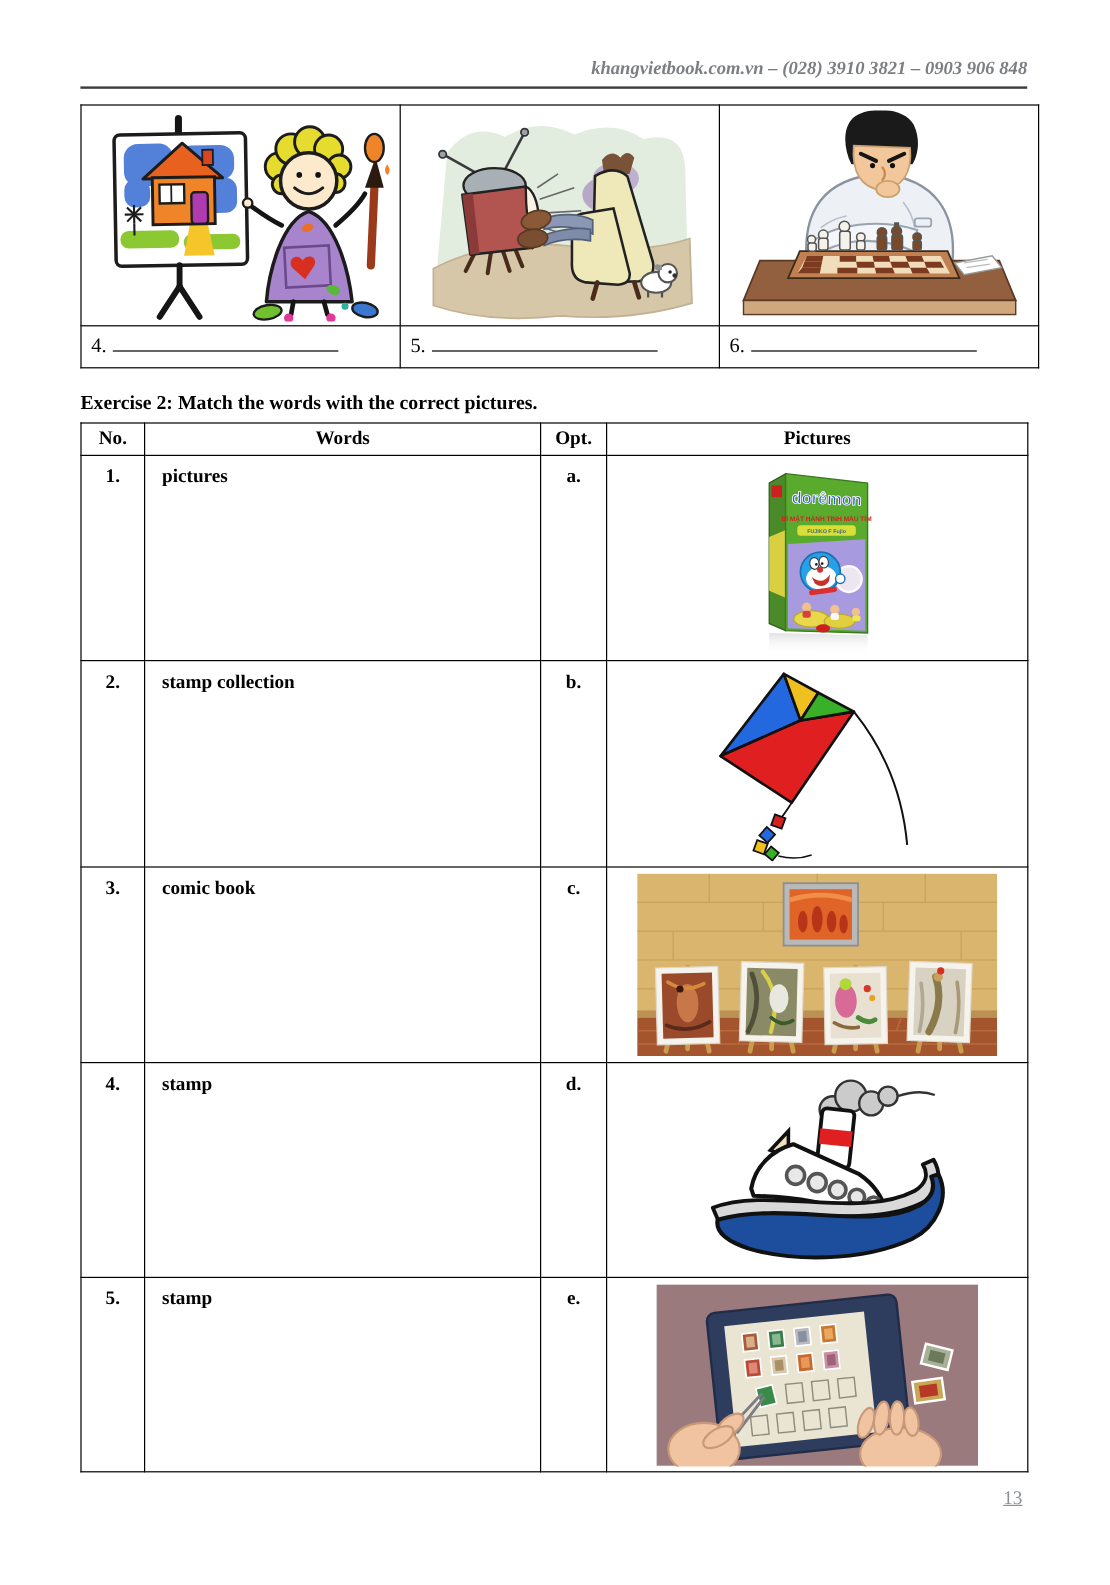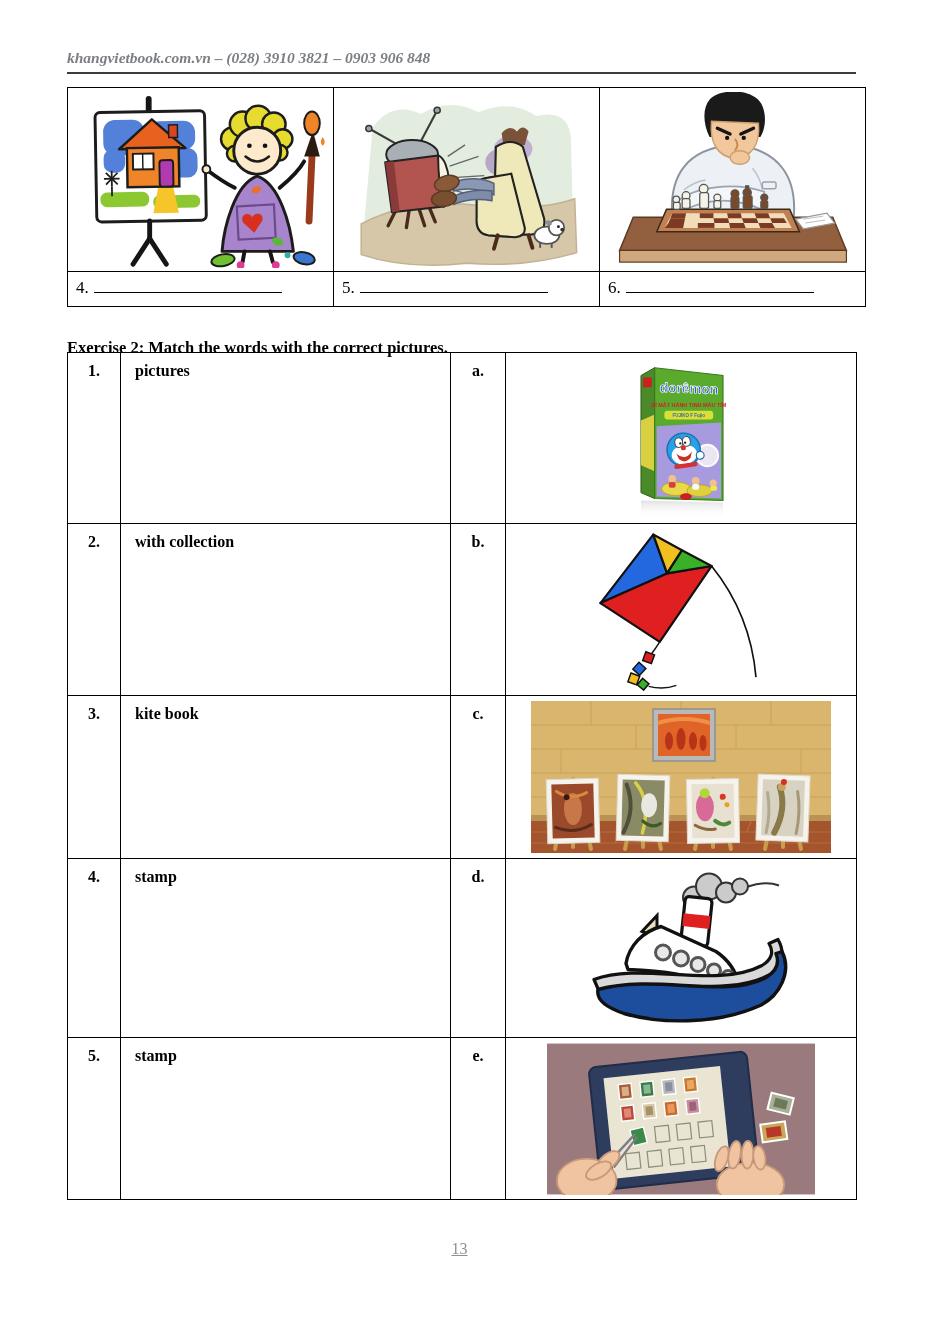--- a/index.html
+++ b/index.html
@@ -4,47 +4,47 @@
 <style>
   html,body { margin:0; padding:0; }
   body {
     width:925px; height:1321px; position:relative; background:#ffffff;
     font-family:"Liberation Serif", serif; color:#000;
   }
   .abs { position:absolute; }
 
   
   .site-line {
-    left:67px; top:49px; width:789px; 
+    left:67px; top:49px; width:789px; text-align:right;
     font-style:italic; font-weight:bold; font-size:15.5px; color:#7b7f84;
   }
   .header-rule { left:67px; top:72px; width:789px; border-top:2px solid #3c3c3c; height:0; }
 
   
   table { border-collapse:collapse; table-layout:fixed; }
   td { border:1px solid #000; overflow:hidden; }
 
   .strip-table { left:67px; top:87px; width:789px; }
   .strip-table td { width:263px; }
   .strip-img { height:181px; text-align:center; vertical-align:middle; background:#fff; }
   .strip-label { height:28px; font-size:17px; padding:2px 6px 4px 8px; vertical-align:middle; white-space:nowrap; }
   .blank { display:inline-block; width:188px; border-bottom:1.8px solid #000; height:14px; margin-left:5px; }
 
-  .ex2-title { left:67px; top:338px; font-size:16.5px; font-weight:bold; }
+  .ex2-title { left:67px; top:326px; font-size:16.5px; font-weight:bold; }
 
   .ex2-table { left:67px; top:352px; width:789px; }
   .col-no { width:53px; } .col-words { width:330px; } .col-opt { width:55px; } .col-pic { width:351px; }
   .ex2-table th {
     border:1px solid #000; font-size:16px; font-weight:bold; text-align:center; padding:4px 0;
   }
   .cell-no, .cell-opt { font-size:16px; font-weight:bold; text-align:center; vertical-align:top; padding-top:9px; }
   .cell-word { font-size:16px; font-weight:bold; vertical-align:top; padding:9px 4px 0 14px; }
   .cell-pic { text-align:center; vertical-align:middle; padding:2px 0; }
 
-  .page-num { left:67px; top:1240px; width:785px; text-align:center; font-size:16px; color:#8b9097;text-decoration:underline; }
+  .page-num { left:67px; top:1240px; width:785px; text-align:right; font-size:16px; color:#8b9097;text-decoration:underline; }
 
   svg { display:block; margin:0 auto; }
 </style>
 </head>
 <body>
 
 <div class="abs site-line">khangvietbook.com.vn – (028) 3910 3821 – 0903 906 848</div>
 <div class="abs header-rule"></div>
 
 <table class="abs strip-table">
@@ -270,20 +270,26 @@
 <div class="abs ex2-title">Exercise 2: Match the words with the correct pictures.</div>
 
 <table class="abs ex2-table">
   <colgroup>
       <col class="col-no">
       <col class="col-words">
       <col class="col-opt">
       <col class="col-pic">
     </colgroup>
   <tbody>
+      <tr>
+    <th>No.</th>
+    <th>Words</th>
+    <th>Opt.</th>
+    <th>Pictures</th>
+  </tr>
 
   <tr style="height:171px;">
     <td class="cell-no">1.</td>
     <td class="cell-word">pictures</td>
     <td class="cell-opt">a.</td>
     <td class="cell-pic">
       <svg width="128" height="164" viewBox="0 0 130 168">
         <defs>
           <linearGradient id="refl" x1="0" y1="0" x2="0" y2="1">
             <stop offset="0" stop-color="#c8c8c8" stop-opacity="0.55"></stop>
@@ -327,21 +333,21 @@
         <rect x="48" y="56" width="50" height="9" rx="3" fill="#e8e43a" opacity="0.9"></rect>
         <text x="73" y="62.5" text-anchor="middle" font-family="Liberation Sans, sans-serif" font-size="4.6" font-weight="bold" fill="#3a6a9a">FUJIKO F Fujio</text>
 
         <polygon points="24,148 108,150 108,166 24,164" fill="url(#refl)"></polygon>
       </svg>
     </td>
   </tr>
 
   <tr style="height:172px;">
     <td class="cell-no">2.</td>
-    <td class="cell-word">with collection</td>
+    <td class="cell-word">stamp collection</td>
     <td class="cell-opt">b.</td>
     <td class="cell-pic">
       <svg width="228" height="162" viewBox="0 0 230 175">
         <g stroke="#111" stroke-width="2.4" stroke-linejoin="round">
           <polygon points="85,6 28,80 100,48" fill="#2468e0"></polygon>
           <polygon points="28,80 92,122 148,40 100,48" fill="#e02020"></polygon>
           <polygon points="85,6 116,23 100,48" fill="#f0c020"></polygon>
           <polygon points="116,23 148,40 100,48" fill="#38b028"></polygon>
         </g>
         <path d="M148,40 Q190,92 196,160" fill="none" stroke="#111" stroke-width="1.8"></path>
@@ -352,21 +358,21 @@
           <rect x="59" y="157" width="10" height="10" fill="#f0c020" transform="rotate(20 64 162)"></rect>
           <rect x="70" y="163" width="9" height="9" fill="#38b028" transform="rotate(40 74 167)"></rect>
         </g>
         <path d="M80,170 Q96,174 110,169" fill="none" stroke="#111" stroke-width="1.4"></path>
       </svg>
     </td>
   </tr>
 
   <tr style="height:163px;">
     <td class="cell-no">3.</td>
-    <td class="cell-word">kite book</td>
+    <td class="cell-word">comic book</td>
     <td class="cell-opt">c.</td>
     <td class="cell-pic">
       <svg width="300" height="152" viewBox="0 0 300 152">
         <rect x="0" y="0" width="300" height="120" fill="#d9b56d"></rect>
         <g stroke="#c9a257" stroke-width="1">
           <line x1="0" y1="24" x2="300" y2="24"></line>
               <line x1="0" y1="48" x2="300" y2="48"></line>
           <line x1="0" y1="72" x2="300" y2="72"></line>
               <line x1="0" y1="96" x2="300" y2="96"></line>
           <line x1="60" y1="0" x2="60" y2="24"></line>

